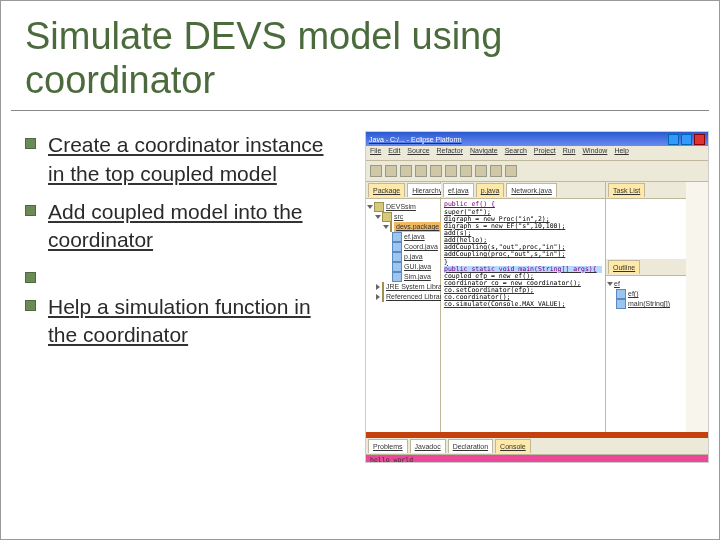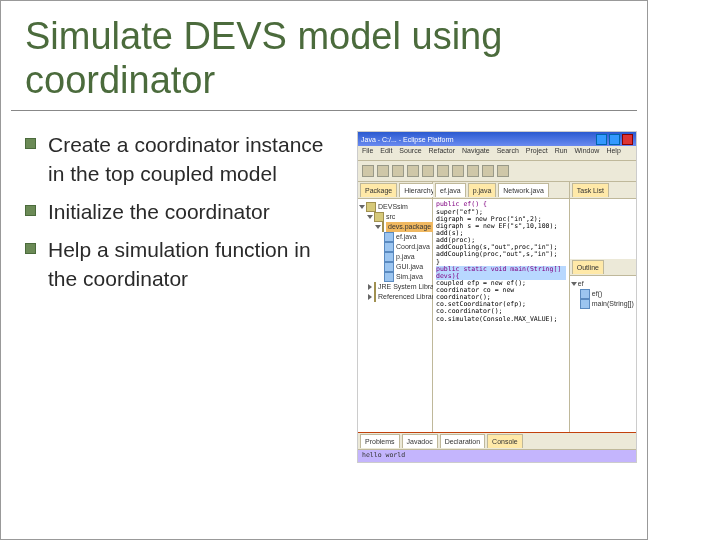--- a/index.html
+++ b/index.html
@@ -1,19 +1,19 @@
 <!DOCTYPE html>
 <html><head>
 <meta charset="utf-8">
 <style>
   html,body{margin:0;padding:0;width:720px;height:540px;font-family:Arial,Helvetica,sans-serif;background:#fff;color:#333;}
-  .slide{box-sizing:border-box;width:648px;height:540px;border:1px solid #999;position:relative;}
+  .slide{box-sizing:border-box;width:720px;height:540px;border:1px solid #999;position:relative;}
   .title{font-size:38px;font-weight:400;color:#4b6b3c;padding:14px 24px 8px 24px;line-height:1.15;}
   .rule{height:0;border-top:1px solid #888;margin:0 10px 14px 10px;}
-  .body{display:flex;padding:6px 10px 0 24px;gap:12px;}
+  .body{display:flex;padding:6px 10px 0 24px;gap:20px;text-decoration:underline;}
   .bullets{flex:0 0 320px;font-size:21px;color:#2a2a2a;line-height:1.35;}
   ul.b{list-style:none;padding:0;margin:0;}
   ul.b li{display:flex;align-items:flex-start;margin-bottom:10px;}
   ul.b .sq{width:9px;height:9px;background:#6b8a56;border:1px solid #4b6b3c;margin:7px 12px 0 0;flex:0 0 auto;}
   .shot{flex:1 1 auto;border:1px solid #ccc;height:330px;background:#f7f5ec;font-size:7px;line-height:1.1;color:#333;overflow:hidden;position:relative;}
   
   .tb{height:14px;background:linear-gradient(#2a5ad0,#6a8af0);display:flex;align-items:center;padding:0 3px;color:#fff;}
   .tb .t{flex:1;}
   .wb{width:9px;height:9px;margin-left:2px;background:#d33;border:1px solid #800;}
   .wb.b{background:#39f;border-color:#06a;}
@@ -34,40 +34,43 @@
   .tree .ind2{padding-left:16px;}
   .tree .ind3{padding-left:24px;}
   .tri{width:0;height:0;border-left:4px solid #666;border-top:3px solid transparent;border-bottom:3px solid transparent;}
   .tri.o{transform:rotate(90deg);}
   .fic{width:8px;height:8px;background:#d6c97a;border:1px solid #a09050;}
   .fic.j{background:#9cc5f0;border-color:#5a8ac0;}
   .sel{background:#f0b860;padding:0 2px;}
   .ed{padding:2px 3px;font-family:monospace;font-size:6.5px;color:#000;}
   .hl{background:#b8d8ff;}
   .kw{color:#800080;text-align:right;}
-  .panelB{height:32px;border-top:1px solid #c2410c;background:#c4b5fd;}
+  .panelB{height:32px;border-top:6px solid #c2410c;background:#ec4899;}
   .panelB .tabs{background:#ece9d8;}
   .panelB .con{padding:2px 4px;font-family:monospace;font-size:6.5px;}
 </style>
 </head>
 <body>
 
 <div class="slide">
   <div class="title">Simulate DEVS model using coordinator</div>
   <div class="rule"></div>
   <div class="body">
     <div class="bullets">
       <ul class="b">
         <li>
             <span class="sq"></span>
             <span>Create a coordinator instance in the top coupled model</span>
           </li>
         <li>
             <span class="sq"></span>
-            <span>Initialize the coordinator</span>
+            <span>Add coupled model into the coordinator</span>
+          </li>
+        <li>
+            <span class="sq"></span>
           </li>
         <li>
             <span class="sq"></span>
             <span>Help a simulation function in the coordinator</span>
           </li>
       </ul>
     </div>
 
     <div class="shot">
       <div class="tb">
@@ -159,25 +162,25 @@
             <span class="tab">ef.java</span>
             <span class="tab a">p.java</span>
             <span class="tab">Network.java</span>
           </div>
           <div class="ed">
             <div><span class="kw">public ef() {</span></div>
             <div>  super("ef");</div>
             <div>  digraph = new Proc("in",2);</div>
             <div>  digraph s = new EF("s",10,100);</div>
             <div>  add(s);</div>
-            <div>  add(proc);</div>
+            <div>  add(hello);</div>
             <div>  addCoupling(s,"out",proc,"in");</div>
             <div>  addCoupling(proc,"out",s,"in");</div>
             <div>}</div>
-            <div class="hl"><span class="kw">public static void main(String[] devs){</span></div>
+            <div class="hl"><span class="kw">public static void main(String[] args){</span></div>
             <div>  coupled efp = new ef();</div>
             <div>  coordinator co = new coordinator();</div>
             <div>  co.setCoordinator(efp);</div>
             <div>  co.coordinator();</div>
             <div>  co.simulate(Console.MAX_VALUE);</div>
           </div>
         </div>
         <div class="col c3">
           <div class="tabs">
               <span class="tab a">Task List</span>

